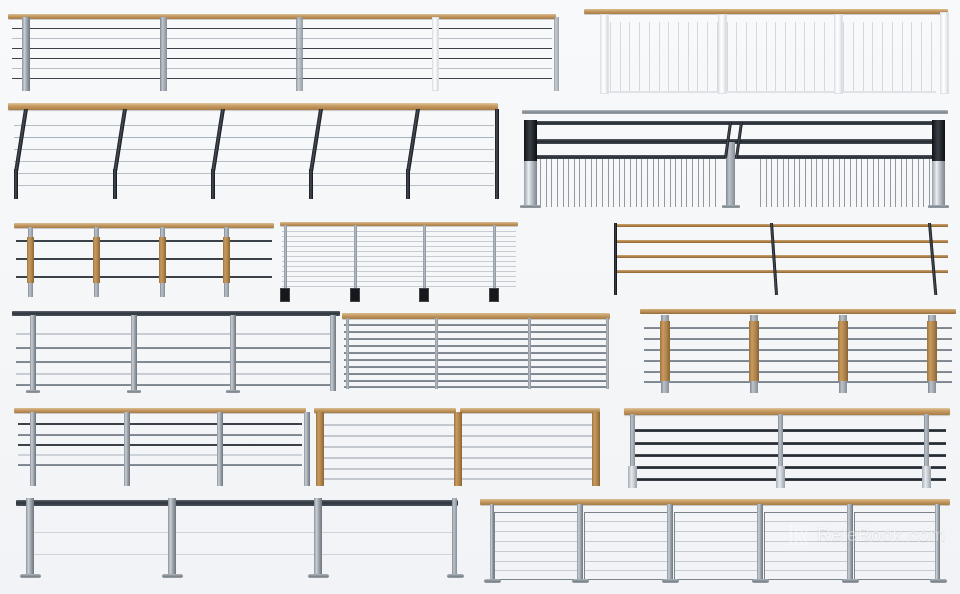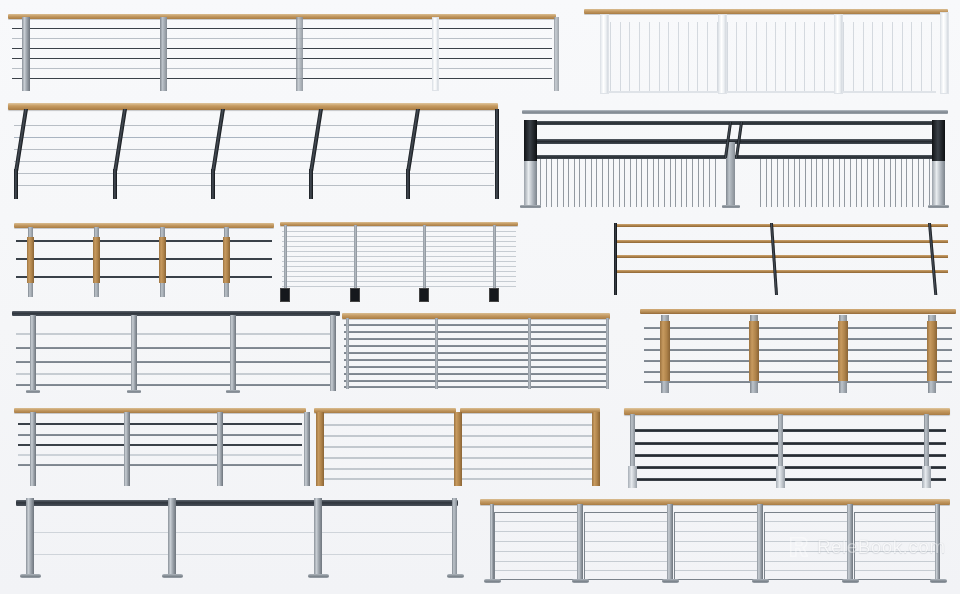--- a/index.html
+++ b/index.html
@@ -456,21 +456,21 @@
     <div class="post post-steel" style="left:193px;top:10px;width:6px;height:78px;"></div>
     <div class="base" style="left:188px;top:85px;width:17px;height:4px;border-radius:2px;"></div>
     <div class="post post-steel" style="left:283px;top:10px;width:6px;height:78px;"></div>
     <div class="base" style="left:278px;top:85px;width:17px;height:4px;border-radius:2px;"></div>
     <div class="post post-steel" style="left:373px;top:10px;width:6px;height:78px;"></div>
     <div class="base" style="left:368px;top:85px;width:17px;height:4px;border-radius:2px;"></div>
     <div class="post post-steel" style="left:461px;top:10px;width:5px;height:78px;"></div>
     <div class="base" style="left:456px;top:85px;width:17px;height:4px;border-radius:2px;"></div>
   </div>
 
-  <div id="watermark" style="left:788px;top:536px;">
+  <div id="watermark" style="left:788px;top:524px;">
     <span>
       <svg width="22" height="22" viewBox="0 0 24 24" aria-hidden="true">
         <path d="M3 2h11.5c3.6 0 6 2.2 6 5.4 0 2.5-1.5 4.4-3.9 5.1L21 22h-5.3l-3.7-8.3H8.6V22H3V2zm5.6 4.3v4.1h4.5c1.4 0 2.3-.8 2.3-2 0-1.3-.9-2.1-2.3-2.1H8.6z" fill="none" stroke="#ffffff" stroke-width="1.7" stroke-linejoin="round"></path>
       </svg>
     </span>
     <span class="wm-text">ReleBook.com</span>
   </div>
 
 </div>
 

